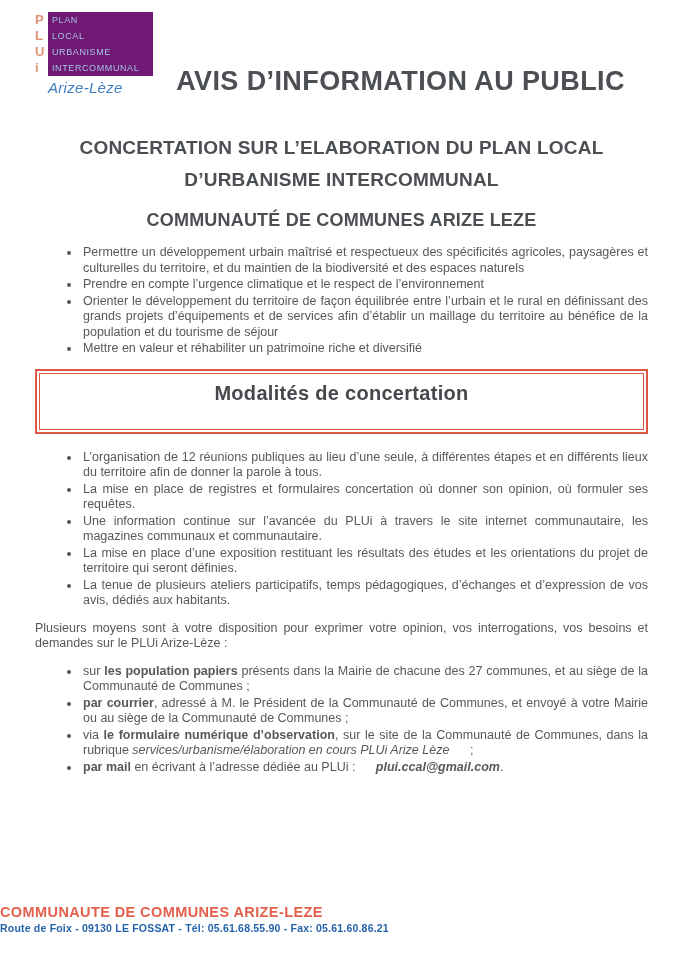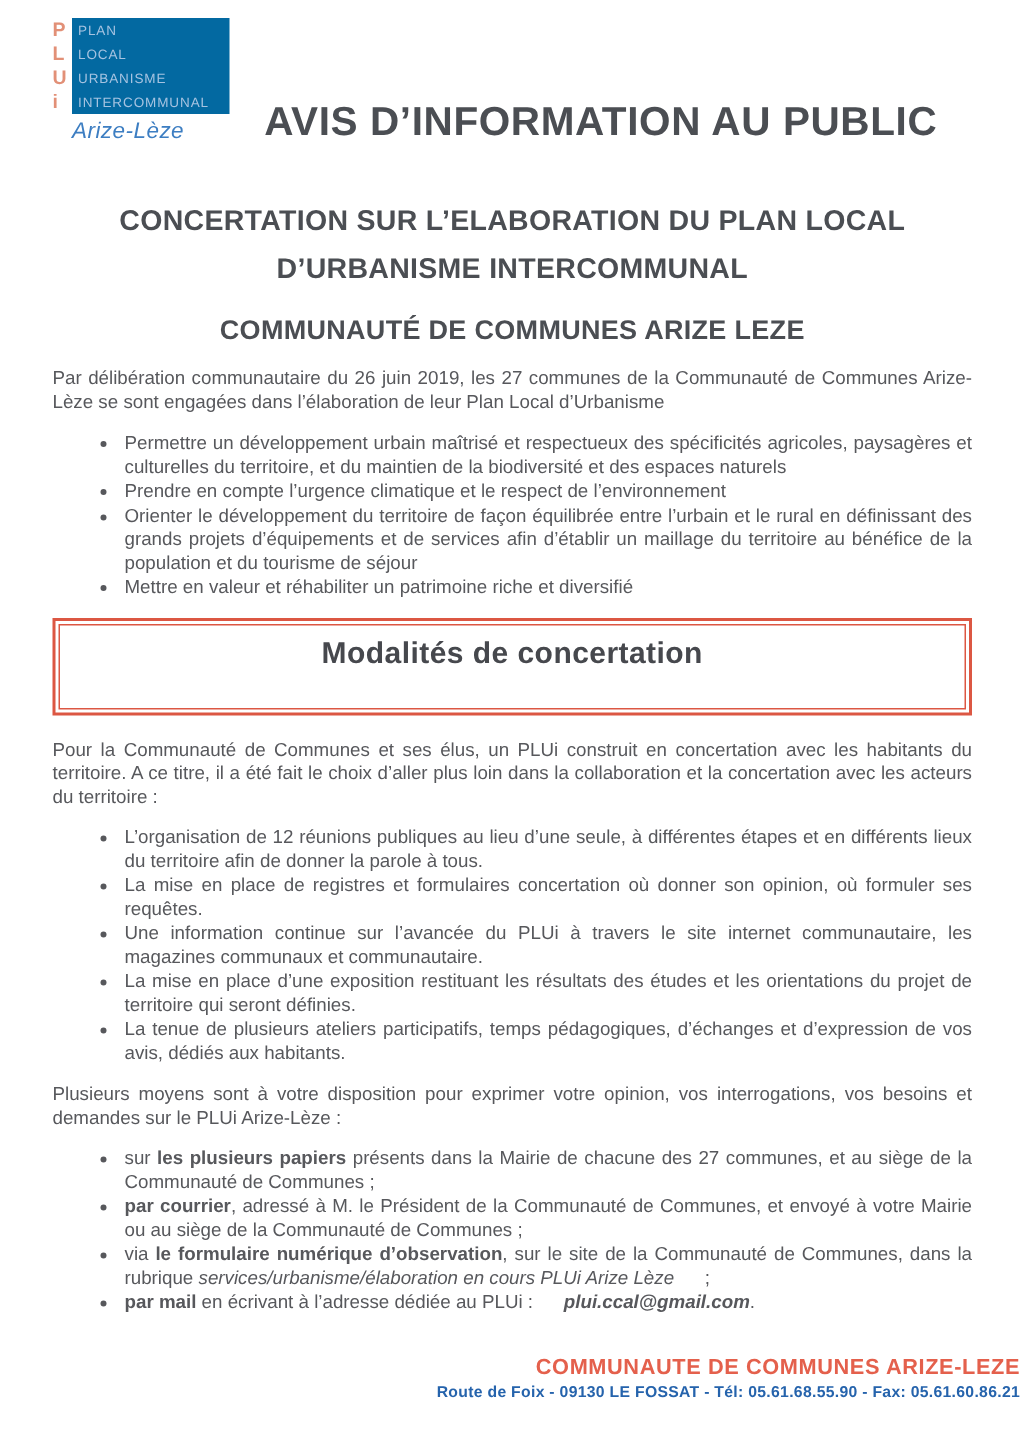--- a/index.html
+++ b/index.html
@@ -17,21 +17,21 @@
 
   
   .header { display: flex; align-items: flex-start; }
   .logo { width: 118px; flex: 0 0 auto; }
   .logo-row { display: flex; line-height: 16px; }
   .logo-letter {
     width: 13px; flex: 0 0 auto;
     color: #e29077; font-size: 13px; font-weight: bold;
   }
   .logo-word {
-    flex: 1; background: #0369a1;
+    flex: 1; background: #701a75;
     color: #a6c3e1; font-size: 9px; letter-spacing: 0.6px;
     padding-left: 4px;
   }
   .logo-sub {
     margin-left: 13px;
     color: #3d7ec2; font-size: 15px; font-style: italic;
     letter-spacing: 0.3px; line-height: 24px;
   }
   .doc-title {
     flex: 1; text-align: center;
@@ -83,21 +83,21 @@
   
   .avis-heading {
     margin: 18px 0 12px; text-align: center;
     color: #e4604c; font-size: 13.5px; font-weight: bold;
     letter-spacing: 0.2px;
   }
 
   
   .footer {
     position: absolute; left: 0; right: 0; bottom: 30px;
-    text-align: right;
+    text-align: left;
   }
   .footer-title {
     color: #e4604c; font-size: 14.5px; font-weight: bold;
     letter-spacing: 0.4px;
   }
   .footer-address {
     margin-top: 2px;
     color: #2563ac; font-size: 10.5px; font-weight: bold;
     letter-spacing: 0.2px;
   }
@@ -129,50 +129,48 @@
       </div>
       <div class="logo-sub">Arize-Lèze</div>
     </div>
     <div class="doc-title">AVIS D’INFORMATION AU PUBLIC</div>
   </div>
 
   <div class="heading-main">CONCERTATION SUR L’ELABORATION DU PLAN LOCAL D’URBANISME INTERCOMMUNAL</div>
   <div class="heading-sub">COMMUNAUTÉ DE COMMUNES ARIZE LEZE</div>
 
   <div class="body-block">
-    <p class="body-text">Par délibération communautaire du 26 juin 2019, les 27 communes de la Communauté de Communes Arize-Lèze se sont engagées dans l’élaboration de leur Plan Local d’Urbanisme</p>
     <ul class="bullets">
       <li>Permettre un développement urbain maîtrisé et respectueux des spécificités agricoles, paysagères et culturelles du territoire, et du maintien de la biodiversité et des espaces naturels</li>
       <li>Prendre en compte l’urgence climatique et le respect de l’environnement</li>
       <li>Orienter le développement du territoire de façon équilibrée entre l’urbain et le rural en définissant des grands projets d’équipements et de services afin d’établir un maillage du territoire au bénéfice de la population et du tourisme de séjour</li>
       <li>Mettre en valeur et réhabiliter un patrimoine riche et diversifié</li>
     </ul>
   </div>
 
   <div class="modal-box">
     <div class="modal-box-inner">
       <div class="modal-box-title">Modalités de concertation</div>
     </div>
   </div>
 
   <div class="body-block after-box">
-    <p class="body-text">Pour la Communauté de Communes et ses élus, un PLUi construit en concertation avec les habitants du territoire. A ce titre, il a été fait le choix d’aller plus loin dans la collaboration et la concertation avec les acteurs du territoire :</p>
     <ul class="bullets">
       <li>L’organisation de 12 réunions publiques au lieu d’une seule, à différentes étapes et en différents lieux du territoire afin de donner la parole à tous.</li>
       <li>La mise en place de registres et formulaires concertation où donner son opinion, où formuler ses requêtes.</li>
       <li>Une information continue sur l’avancée du PLUi à travers le site internet communautaire, les magazines communaux et communautaire.</li>
       <li>La mise en place d’une exposition restituant les résultats des études et les orientations du projet de territoire qui seront définies.</li>
       <li>La tenue de plusieurs ateliers participatifs, temps pédagogiques, d’échanges et d’expression de vos avis, dédiés aux habitants.</li>
     </ul>
   </div>
 
   <div class="body-block" style="margin-top:0;">
     <p class="body-text">Plusieurs moyens sont à votre disposition pour exprimer votre opinion, vos interrogations, vos besoins et demandes sur le PLUi Arize-Lèze :</p>
     <ul class="bullets">
-      <li><span>sur </span><b>les plusieurs papiers</b><span> présents dans la Mairie de chacune des 27 communes, et au siège de la Communauté de Communes ;</span><i></i><b class="bi"></b><span></span></li>
+      <li><span>sur </span><b>les population papiers</b><span> présents dans la Mairie de chacune des 27 communes, et au siège de la Communauté de Communes ;</span><i></i><b class="bi"></b><span></span></li>
       <li><span></span><b>par courrier</b><span>, adressé à M. le Président de la Communauté de Communes, et envoyé à votre Mairie ou au siège de la Communauté de Communes ;</span><i></i><b class="bi"></b><span></span></li>
       <li><span>via </span><b>le formulaire numérique d’observation</b><span>, sur le site de la Communauté de Communes, dans la rubrique </span><i>services/urbanisme/élaboration en cours PLUi Arize Lèze</i><b class="bi"></b><span> ;</span></li>
       <li><span></span><b>par mail</b><span> en écrivant à l’adresse dédiée au PLUi : </span><i></i><b class="bi">plui.ccal@gmail.com</b><span>.</span></li>
     </ul>
   </div>
 
   <div class="footer">
     <div class="footer-title">COMMUNAUTE DE COMMUNES ARIZE-LEZE</div>
     <div class="footer-address">Route de Foix - 09130 LE FOSSAT - Tél: 05.61.68.55.90 - Fax: 05.61.60.86.21</div>
   </div>

